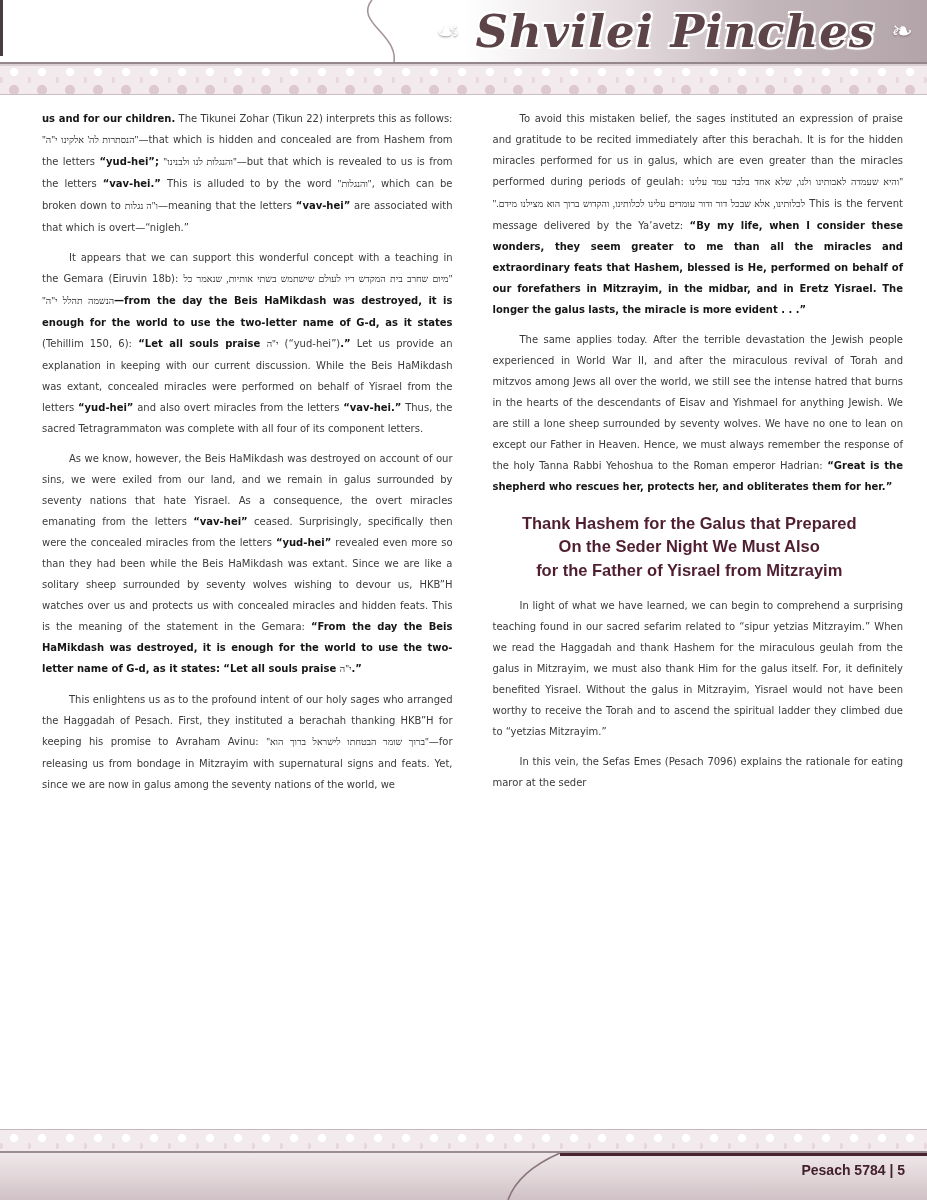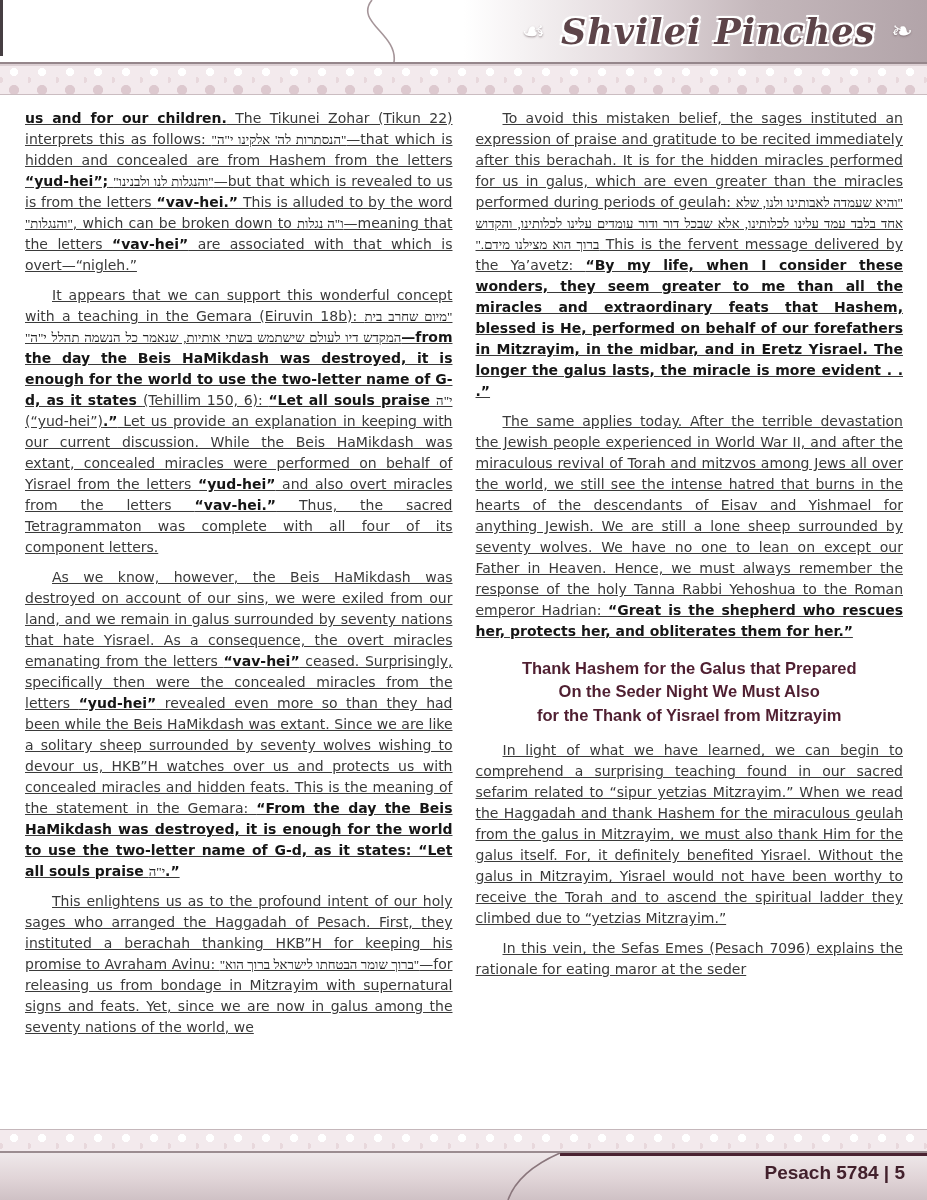--- a/index.html
+++ b/index.html
@@ -22,21 +22,21 @@
   .corner-tick{position:absolute;left:0;top:0;width:3px;height:56px;background:#463e42;}
   .hdr-curve{position:absolute;left:340px;top:0;width:100px;height:62px;}
   .masthead{
     position:absolute;right:14px;top:2px;height:58px;
     display:flex;align-items:center;gap:16px;
   }
   .pub-title{
     margin:0;
     font-family:"DejaVu Serif","Liberation Serif",serif;
     font-weight:bold;font-style:italic;
-    font-size:35px;letter-spacing:1px;
+    font-size:45px;letter-spacing:1px;
     color:#5d4449;
     text-shadow:-2px -2px 0 #fff,2px -2px 0 #fff,-2px 2px 0 #fff,2px 2px 0 #fff,0 0 4px #fff;
   }
   .swirl{
     font-size:26px;color:#ffffff;line-height:1;
     text-shadow:0 1px 2px rgba(90,70,75,.55);
   }
 
   
   .lace{
@@ -54,25 +54,24 @@
   
   .main{
     box-sizing:border-box;
     height:1034px;
     padding:13px 24px 0 25px;
     display:flex;gap:23px;
     overflow:hidden;
   }
   .col{flex:1 1 0;min-width:0;}
   .para{
-    margin:0 0 9px 0;
-    font-size:14px;line-height:21px;
+    margin:0 0 9px 17px;
+    font-size:10px;line-height:21px;
     text-align:justify;
     color:#3a3a3a;
-    text-decoration:underline;
   }
   .para.indent{text-indent:27px;}
   .run-n{}
   .run-b{font-weight:bold;color:#161616;}
   .run-h{
     font-family:"Liberation Serif","DejaVu Serif",serif;
     font-size:0.94em;color:#222;
     unicode-bidi:isolate;direction:rtl;
   }
   .section-heading{
@@ -86,21 +85,21 @@
   
   .ftr{
     position:absolute;left:0;bottom:0;width:927px;height:47px;
     background:linear-gradient(180deg,#efe8ea 0%,#e0d4d7 55%,#cfc1c5 100%);
   }
   .ftr-rule{position:absolute;top:0;left:560px;right:0;height:3px;background:#4a2231;}
   .ftr-curve{position:absolute;left:500px;top:0;width:70px;height:47px;}
   .page-num{
     position:absolute;right:22px;top:9px;
     font-family:"Liberation Sans","DejaVu Sans",sans-serif;
-    font-size:19px;font-weight:bold;color:#42202c;text-align:center;
+    font-size:14px;font-weight:bold;color:#42202c;text-align:center;
   }
 </style>
 </head>
 <body>
 
 <div class="page">
 
   <div class="hdr">
     <div class="corner-tick"></div>
     <svg class="hdr-curve" viewBox="0 0 100 62" xmlns="http://www.w3.org/2000/svg">
@@ -121,21 +120,21 @@
       <p class="para indent"><span class="run-n">It appears that we can support this wonderful concept with a teaching in the Gemara (Eiruvin 18b): </span><span class="run-h" dir="rtl">"מיום שחרב בית המקדש דיו לעולם שישתמש בשתי אותיות, שנאמר כל הנשמה תהלל י"ה"</span><span class="run-b">—from the day the Beis HaMikdash was destroyed, it is enough for the world to use the two-letter name of G-d, as it states </span><span class="run-n">(Tehillim 150, 6):  </span><span class="run-b">“Let all souls praise </span><span class="run-h" dir="rtl">י"ה</span><span class="run-n"> (“yud-hei”)</span><span class="run-b">.”</span><span class="run-n">  Let us provide an explanation in keeping with our current discussion.  While the Beis HaMikdash was extant, concealed miracles were performed on behalf of Yisrael from the letters </span><span class="run-b">“yud-hei”</span><span class="run-n"> and also overt miracles from the letters </span><span class="run-b">“vav-hei.”</span><span class="run-n">  Thus, the sacred Tetragrammaton was complete with all four of its component letters.</span></p>
       <p class="para indent"><span class="run-n">As we know, however, the Beis HaMikdash was destroyed on account of our sins, we were exiled from our land, and we remain in galus surrounded by seventy nations that hate Yisrael.  As a consequence, the overt miracles emanating from the letters </span><span class="run-b">“vav-hei”</span><span class="run-n"> ceased.  Surprisingly, specifically then were the concealed miracles from the letters </span><span class="run-b">“yud-hei”</span><span class="run-n"> revealed even more so than they had been while the Beis HaMikdash was extant.  Since we are like a solitary sheep surrounded by seventy wolves wishing to devour us, HKB”H watches over us and protects us with concealed miracles and hidden feats.  This is the meaning of the statement in the Gemara: </span><span class="run-b">“From the day the Beis HaMikdash was destroyed, it is enough for the world to use the two-letter name of G-d, as it states:  “Let all souls praise </span><span class="run-h" dir="rtl">י"ה</span><span class="run-b">.”</span></p>
       <p class="para indent"><span class="run-n">This enlightens us as to the profound intent of our holy sages who arranged the Haggadah of Pesach.  First, they instituted a berachah thanking HKB”H for keeping his promise to Avraham Avinu: </span><span class="run-h" dir="rtl">"ברוך שומר הבטחתו לישראל ברוך הוא"</span><span class="run-n">—for releasing us from bondage in Mitzrayim with supernatural signs and feats.  Yet, since we are now in galus among the seventy nations of the world, we</span></p>
     </div>
     <div class="col">
       <p class="para indent"><span class="run-n">To avoid this mistaken belief, the sages instituted an expression of praise and gratitude to be recited immediately after this berachah.  It is for the hidden miracles performed for us in galus, which are even greater than the miracles performed during periods of geulah: </span><span class="run-h" dir="rtl">"והיא שעמדה לאבותינו ולנו, שלא אחד בלבד עמד עלינו לכלותינו, אלא שבכל דור ודור עומדים עלינו לכלותינו, והקדוש ברוך הוא מצילנו מידם."</span><span class="run-n">  This is the fervent message delivered by the Ya’avetz: </span><span class="run-b">“By my life, when I consider these wonders, they seem greater to me than all the miracles and extraordinary feats that Hashem, blessed is He, performed on behalf of our forefathers in Mitzrayim, in the midbar, and in Eretz Yisrael.  The longer the galus lasts, the miracle is more evident . . .”</span></p>
       <p class="para indent"><span class="run-n">The same applies today.  After the terrible devastation the Jewish people experienced in World War II, and after the miraculous revival of Torah and mitzvos among Jews all over the world, we still see the intense hatred that burns in the hearts of the descendants of Eisav and Yishmael for anything Jewish.  We are still a lone sheep surrounded by seventy wolves.  We have no one to lean on except our Father in Heaven.  Hence, we must always remember the response of the holy Tanna Rabbi Yehoshua to the Roman emperor Hadrian: </span><span class="run-b">“Great is the shepherd who rescues her, protects her, and obliterates them for her.”</span></p>
       <h2 class="section-heading">
           <div>Thank Hashem for the Galus that Prepared</div>
           <div>On the Seder Night We Must Also</div>
-          <div>for the Thank of Yisrael from Mitzrayim</div>
+          <div>for the Father of Yisrael from Mitzrayim</div>
         </h2>
       <p class="para indent"><span class="run-n">In light of what we have learned, we can begin to comprehend a surprising teaching found in our sacred sefarim related to “sipur yetzias Mitzrayim.”  When we read the Haggadah and thank Hashem for the miraculous geulah from the galus in Mitzrayim, we must also thank Him for the galus itself.  For, it definitely benefited Yisrael.  Without the galus in Mitzrayim, Yisrael would not have been worthy to receive the Torah and to ascend the spiritual ladder they climbed due to “yetzias Mitzrayim.”</span></p>
       <p class="para indent"><span class="run-n">In this vein, the Sefas Emes (Pesach 7096) explains the rationale for eating maror at the seder</span></p>
     </div>
   </div>
 
   <div class="lace bottom"></div>
 
   <div class="ftr">
     <div class="ftr-rule"></div>

